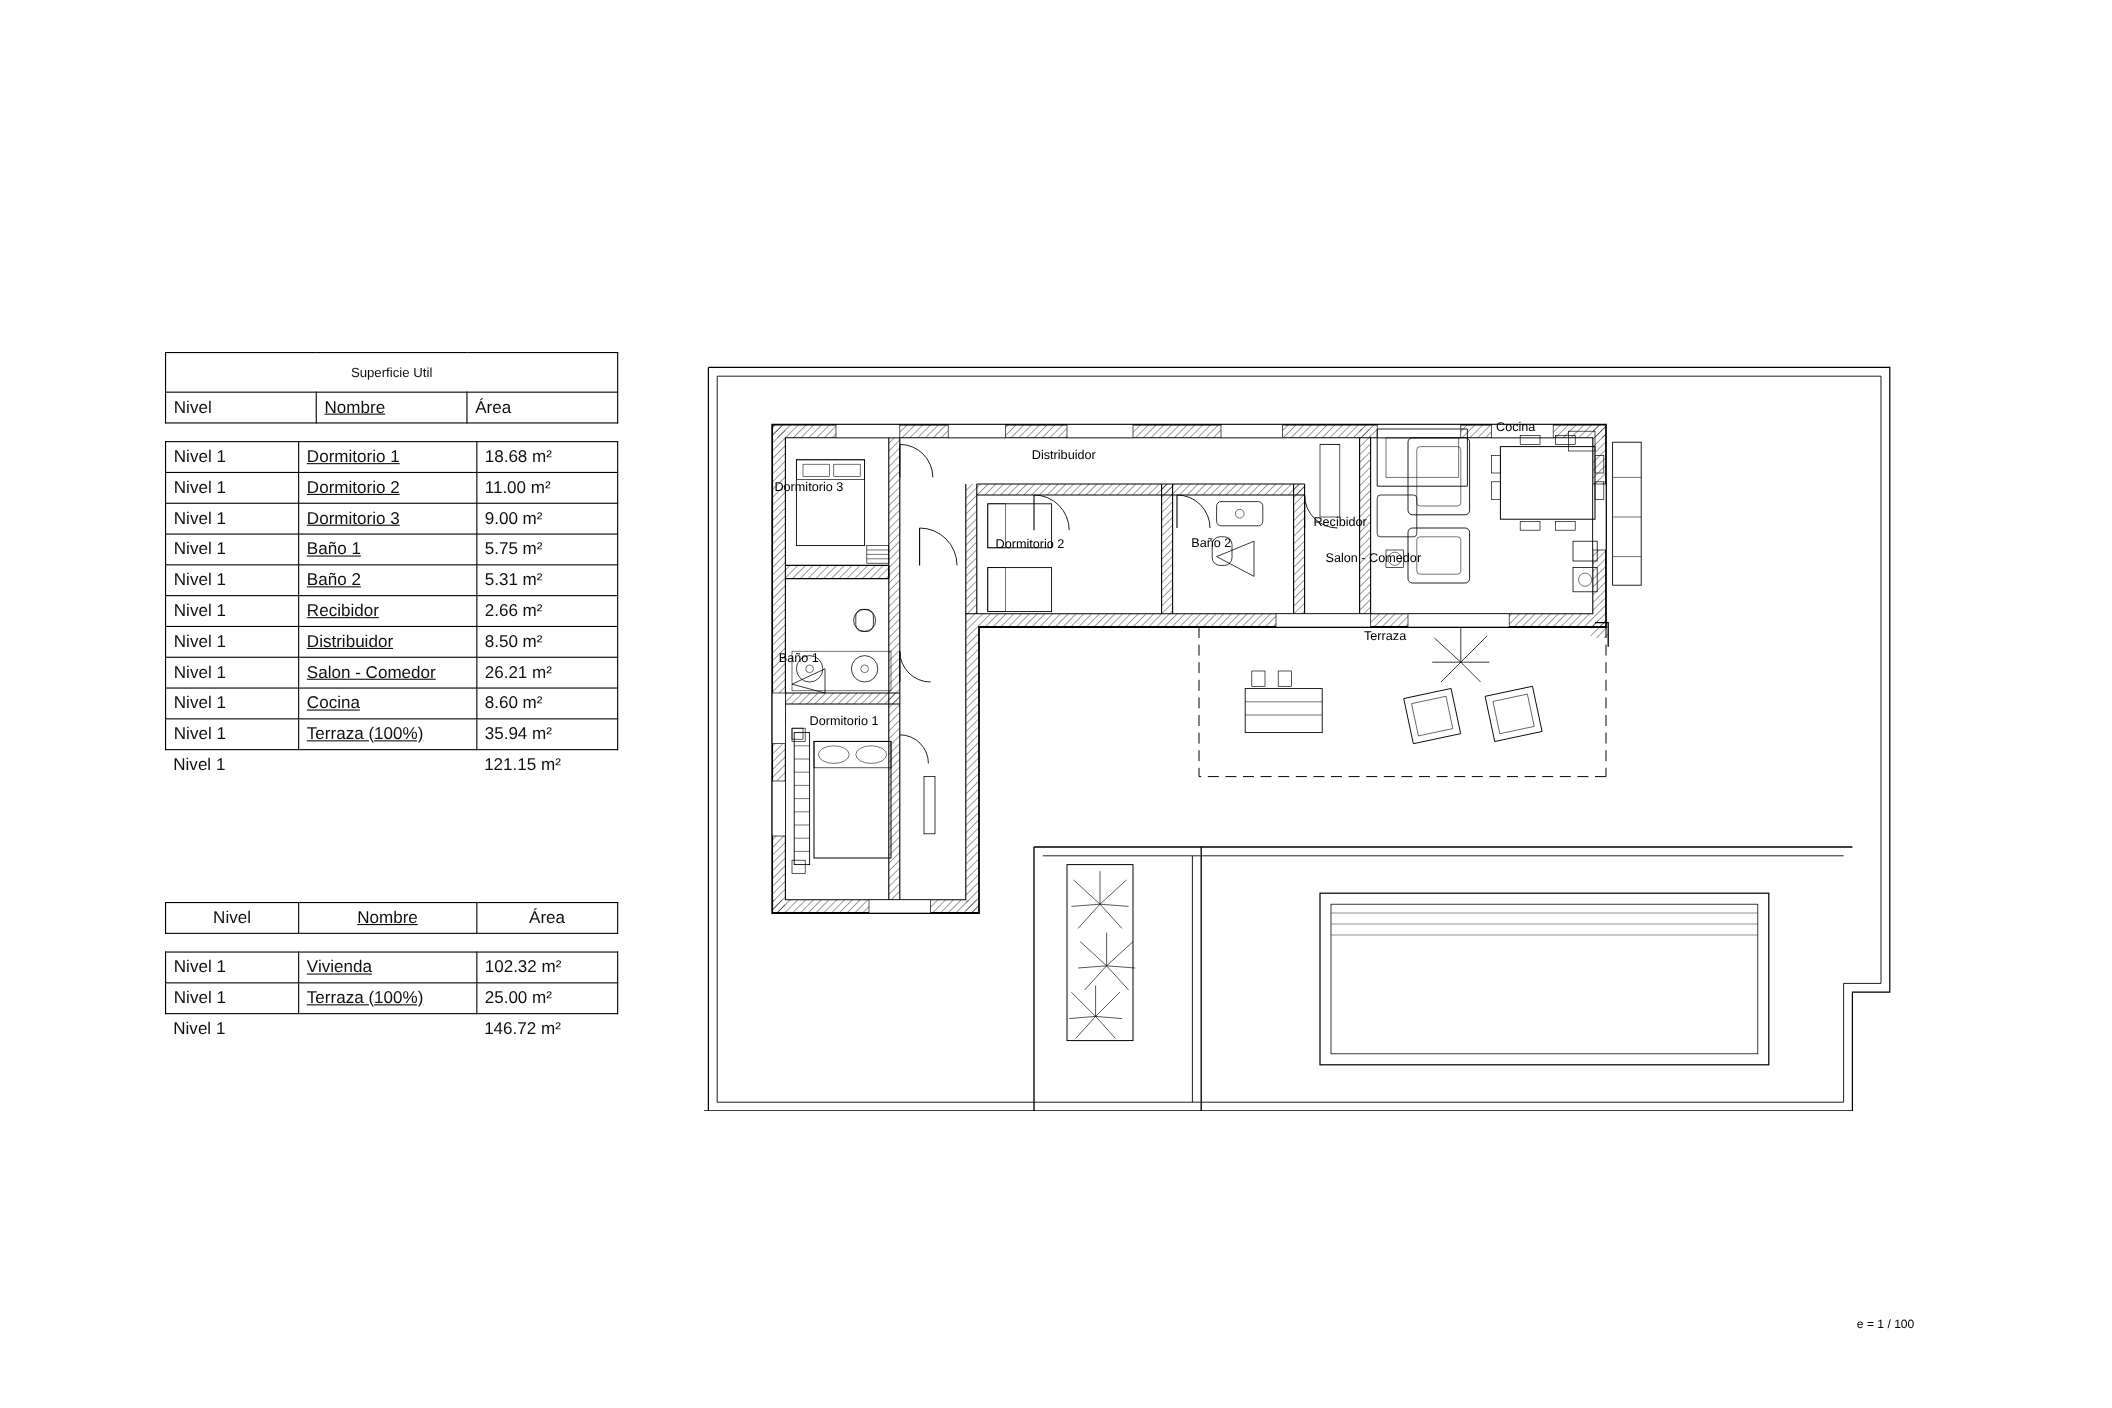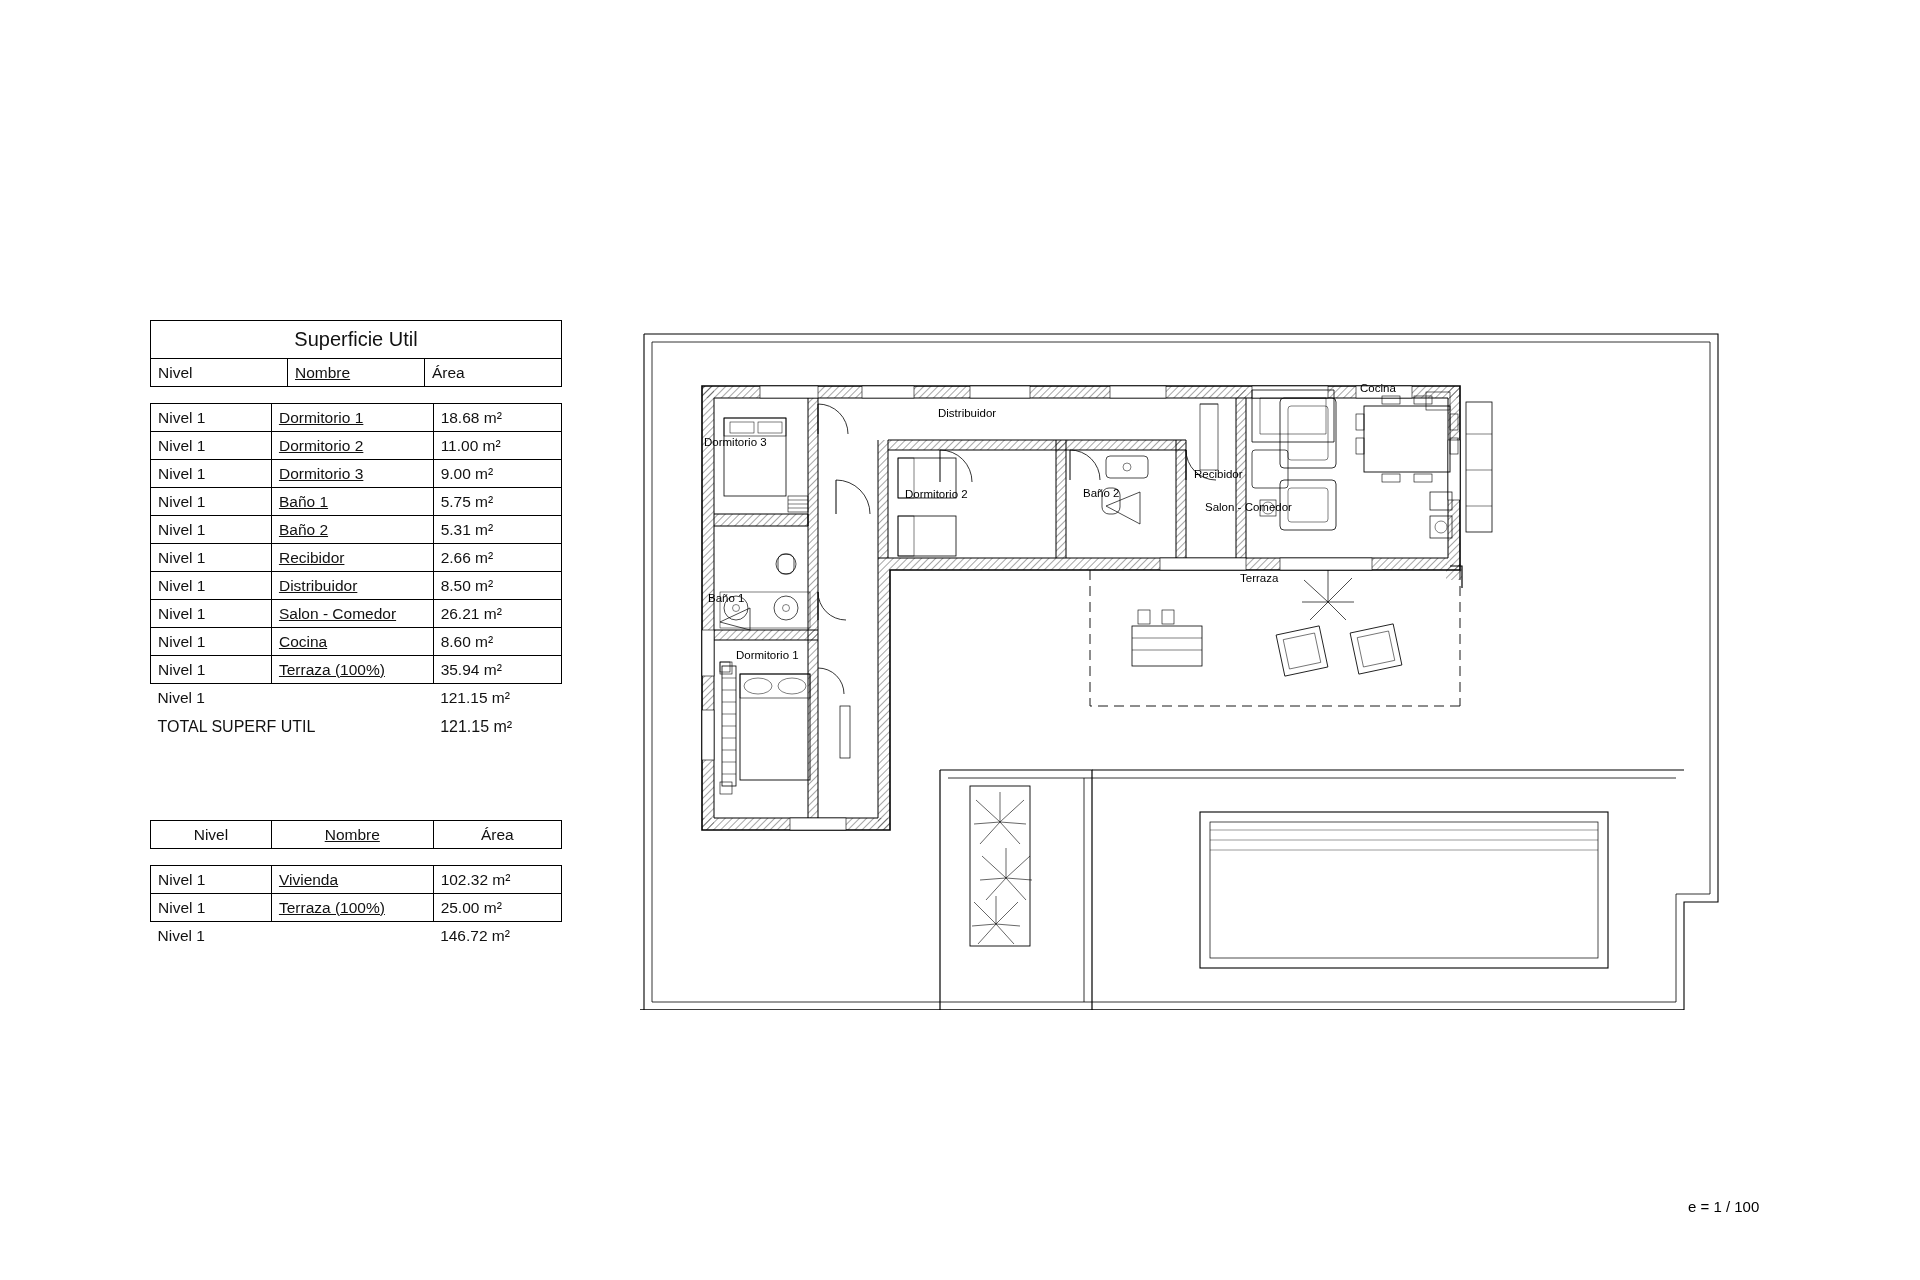--- a/index.html
+++ b/index.html
@@ -36,21 +36,21 @@
     font-weight: normal;
     text-align: left;
     height: 21px;
     vertical-align: middle;
     white-space: nowrap;
     overflow: hidden;
   }
   table.sched .title-cell {
     text-align: center;
     padding: 7px 0;
-    font-size: 20px;
+    font-size: 12px;
   }
   .col-nivel { width: 29%; }
   .col-nombre { width: 40%; text-decoration: underline; }
   .col-area { width: 31%; }
   
   tr.total-row td {
     border-left: none;
     border-right: none;
     border-top: 1px solid #000;
     border-bottom: none;
@@ -69,21 +69,21 @@
     top: 330px;
     width: 1160px;
     height: 680px;
   }
   #plan-drawing svg { display: block; }
 
   .scale-note {
     position: absolute;
     left: 1688px;
     top: 1198px;
-    font-size: 15px;
+    font-size: 11px;
   }
 
   .room-label {
     font-family: "Liberation Sans", sans-serif;
     font-size: 11.5px;
     fill: #000;
   }
 </style>
 </head>
 <body>
@@ -152,24 +152,20 @@
       <td class="col-area">8.60 m²</td>
     </tr>
     <tr>
       <td class="col-nivel">Nivel 1</td>
       <td class="col-nombre">Terraza (100%)</td>
       <td class="col-area">35.94 m²</td>
     </tr>
     <tr class="total-row">
       <td class="col-nivel">Nivel 1</td>
       <td class="col-nombre"></td>
-      <td class="col-area">121.15 m²</td>
-    </tr>
-    <tr class="grand-row">
-      <td colspan="2">TOTAL SUPERF UTIL</td>
       <td class="col-area">121.15 m²</td>
     </tr>
   </tbody>
     </table>
 </div>
 
 <div class="table-block" id="table-const">
   <table class="sched">
     <tbody>
     <tr>

